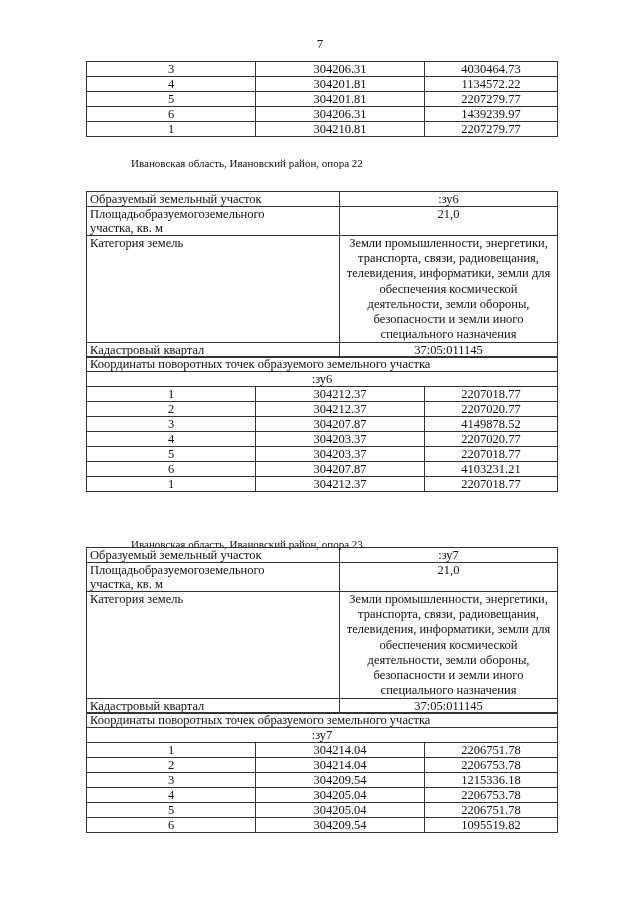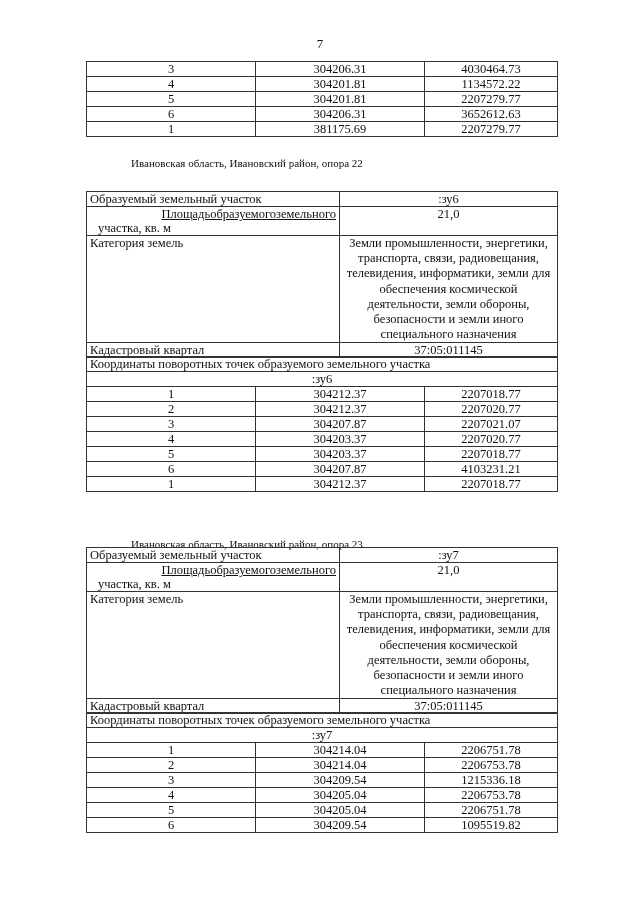--- a/index.html
+++ b/index.html
@@ -43,26 +43,24 @@
     .coord td { height: 14px; }
     .section-title {
       position: absolute;
       left: 131px;
       font-size: 11px;
       white-space: nowrap;
     }
     .cat { padding: 0 2px; line-height: 15.2px; }
     .area-label {
       display: block;
-      margin-left: 8px;
     }
     .area-line1 {
       display: flex;
-      justify-content: flex-end;
-      text-decoration: underline;
+      justify-content: flex-start;
     }
   </style>
 </head>
 <body>
 
 <div class="page-number">7</div>
 
 <table class="coord" style="top:61px;">
   <colgroup>
       <col style="width:169px">
@@ -81,25 +79,25 @@
       <td class="c">1134572.22</td>
     </tr>
     <tr>
       <td class="c">5</td>
       <td class="c">304201.81</td>
       <td class="c">2207279.77</td>
     </tr>
     <tr>
       <td class="c">6</td>
       <td class="c">304206.31</td>
-      <td class="c">3652612.63</td>
-    </tr>
-    <tr>
-      <td class="c">1</td>
-      <td class="c">381175.69</td>
+      <td class="c">1439239.97</td>
+    </tr>
+    <tr>
+      <td class="c">1</td>
+      <td class="c">304210.81</td>
       <td class="c">2207279.77</td>
     </tr>
   </tbody>
 </table>
 
 <div class="section-title" style="top:157px;">Ивановская область, Ивановский район, опора 22</div>
 
 <table style="top:191px;">
   <colgroup>
       <col style="width:253px">
@@ -159,21 +157,21 @@
       <td class="c">2207018.77</td>
     </tr>
     <tr>
       <td class="c">2</td>
       <td class="c">304212.37</td>
       <td class="c">2207020.77</td>
     </tr>
     <tr>
       <td class="c">3</td>
       <td class="c">304207.87</td>
-      <td class="c">2207021.07</td>
+      <td class="c">4149878.52</td>
     </tr>
     <tr>
       <td class="c">4</td>
       <td class="c">304203.37</td>
       <td class="c">2207020.77</td>
     </tr>
     <tr>
       <td class="c">5</td>
       <td class="c">304203.37</td>
       <td class="c">2207018.77</td>

